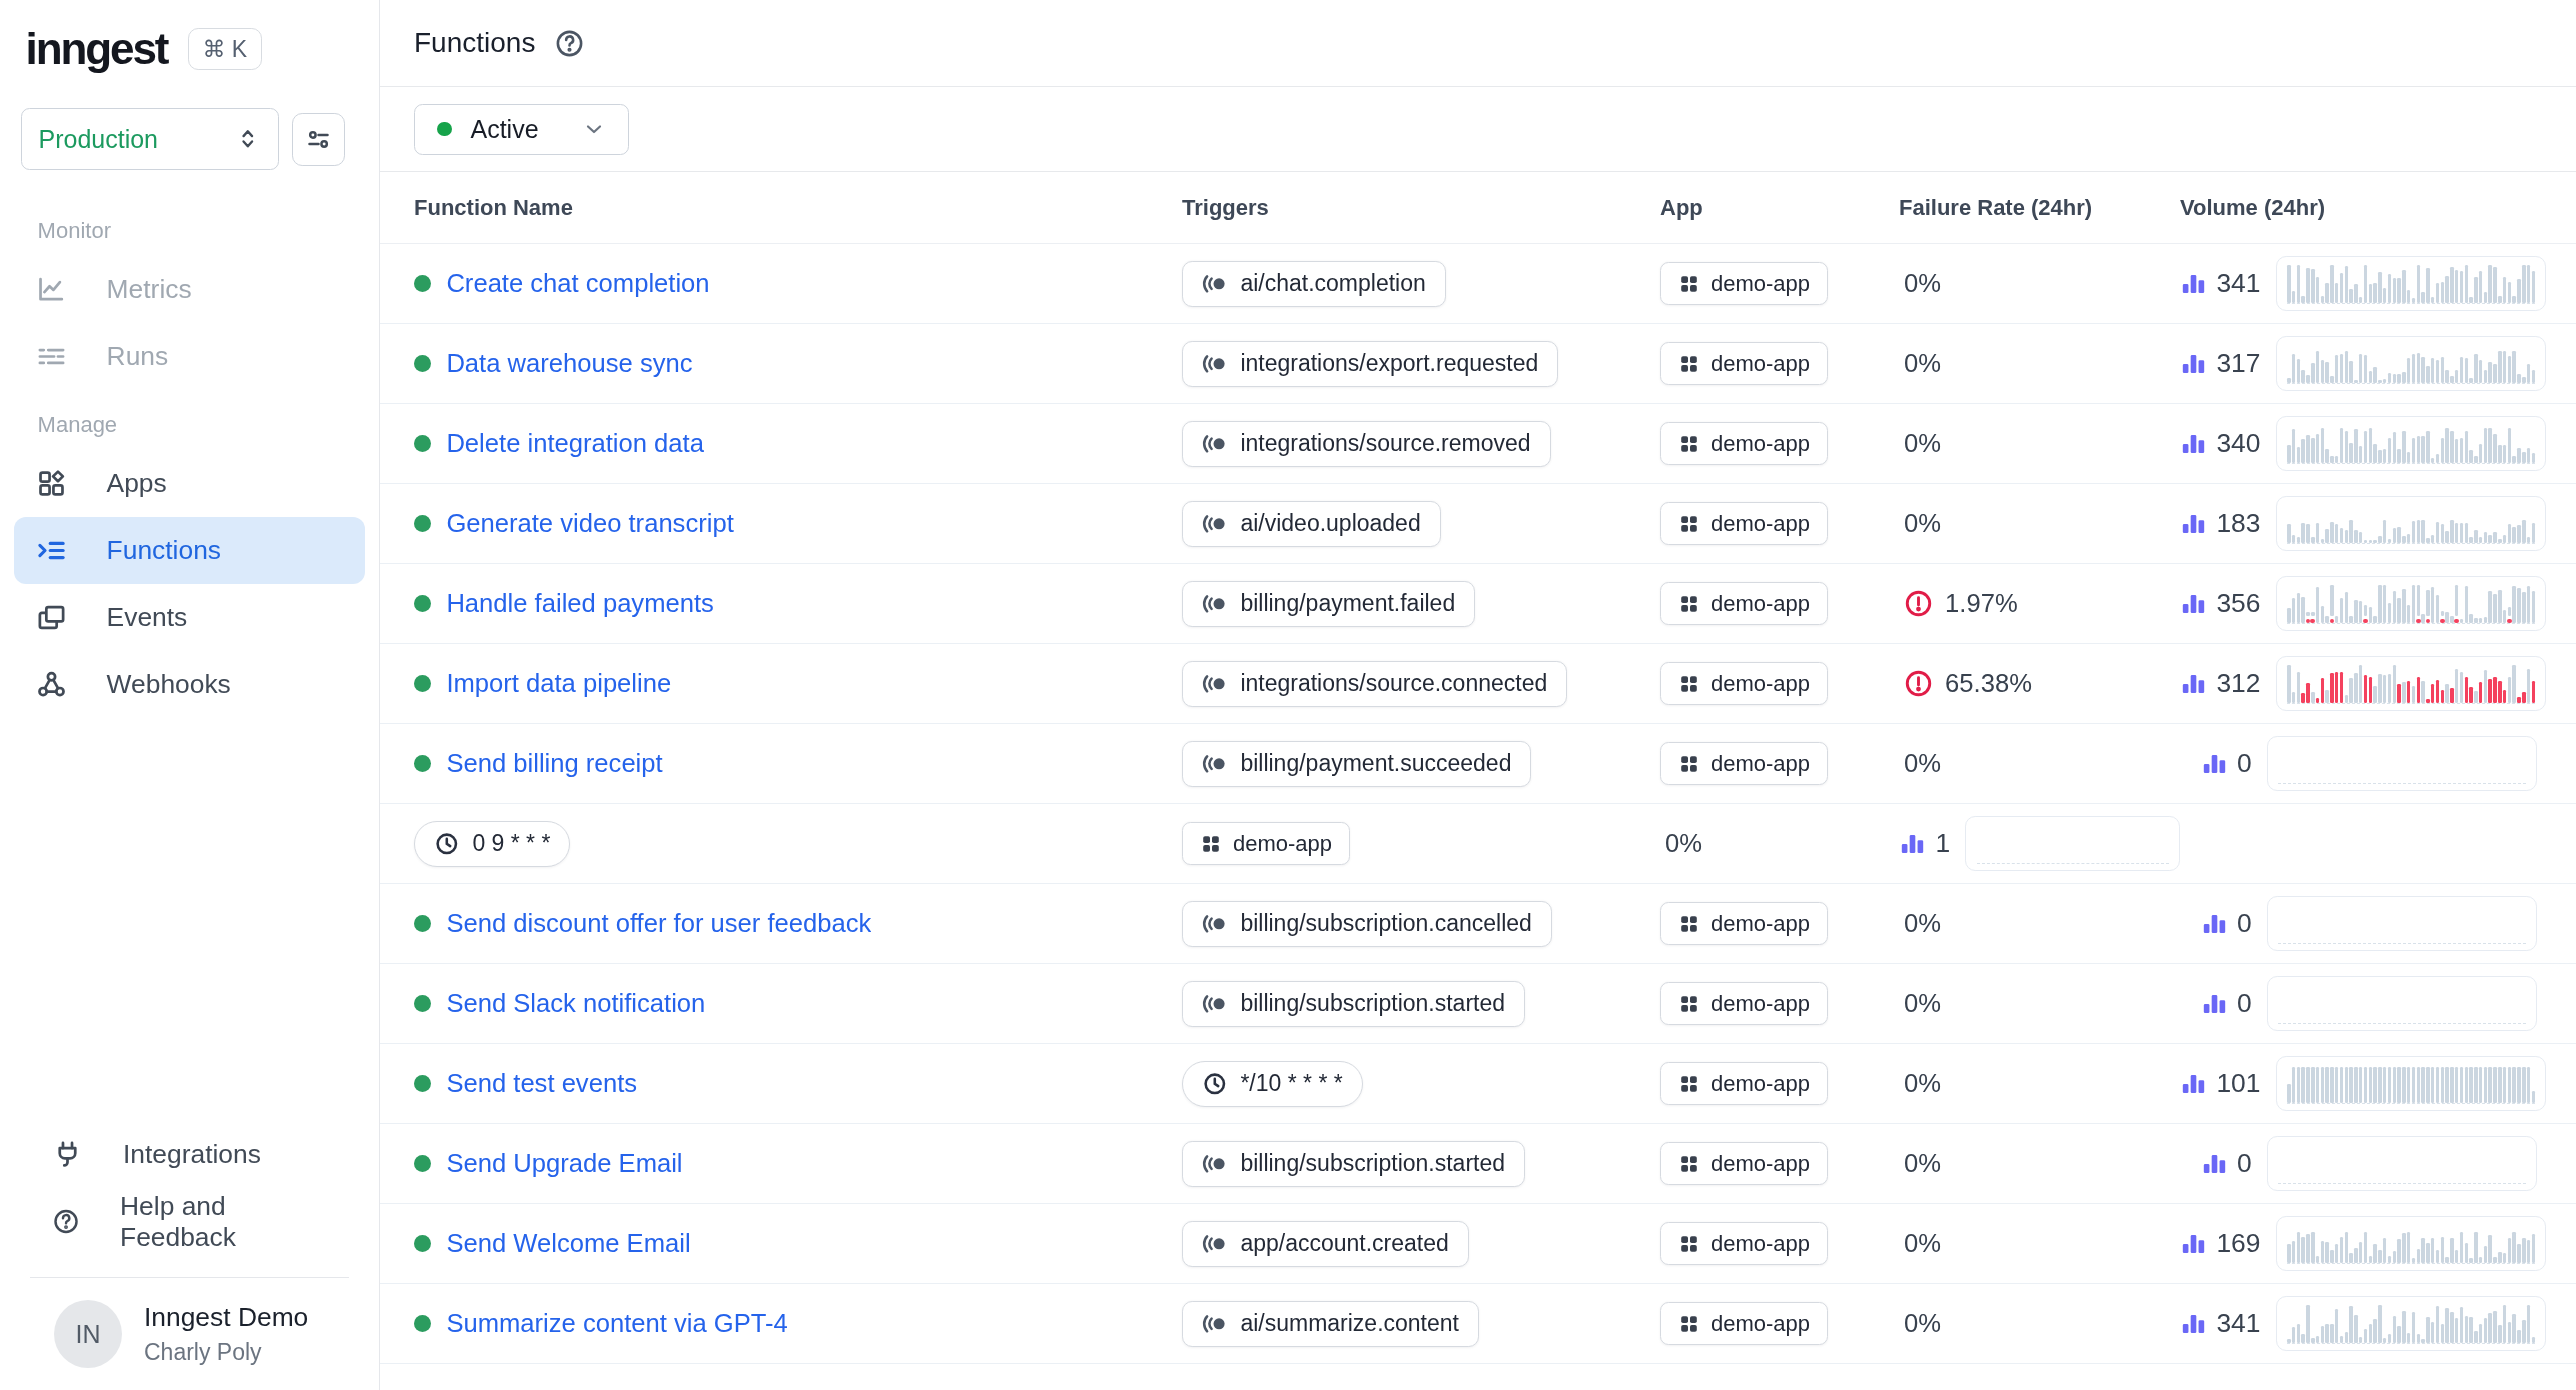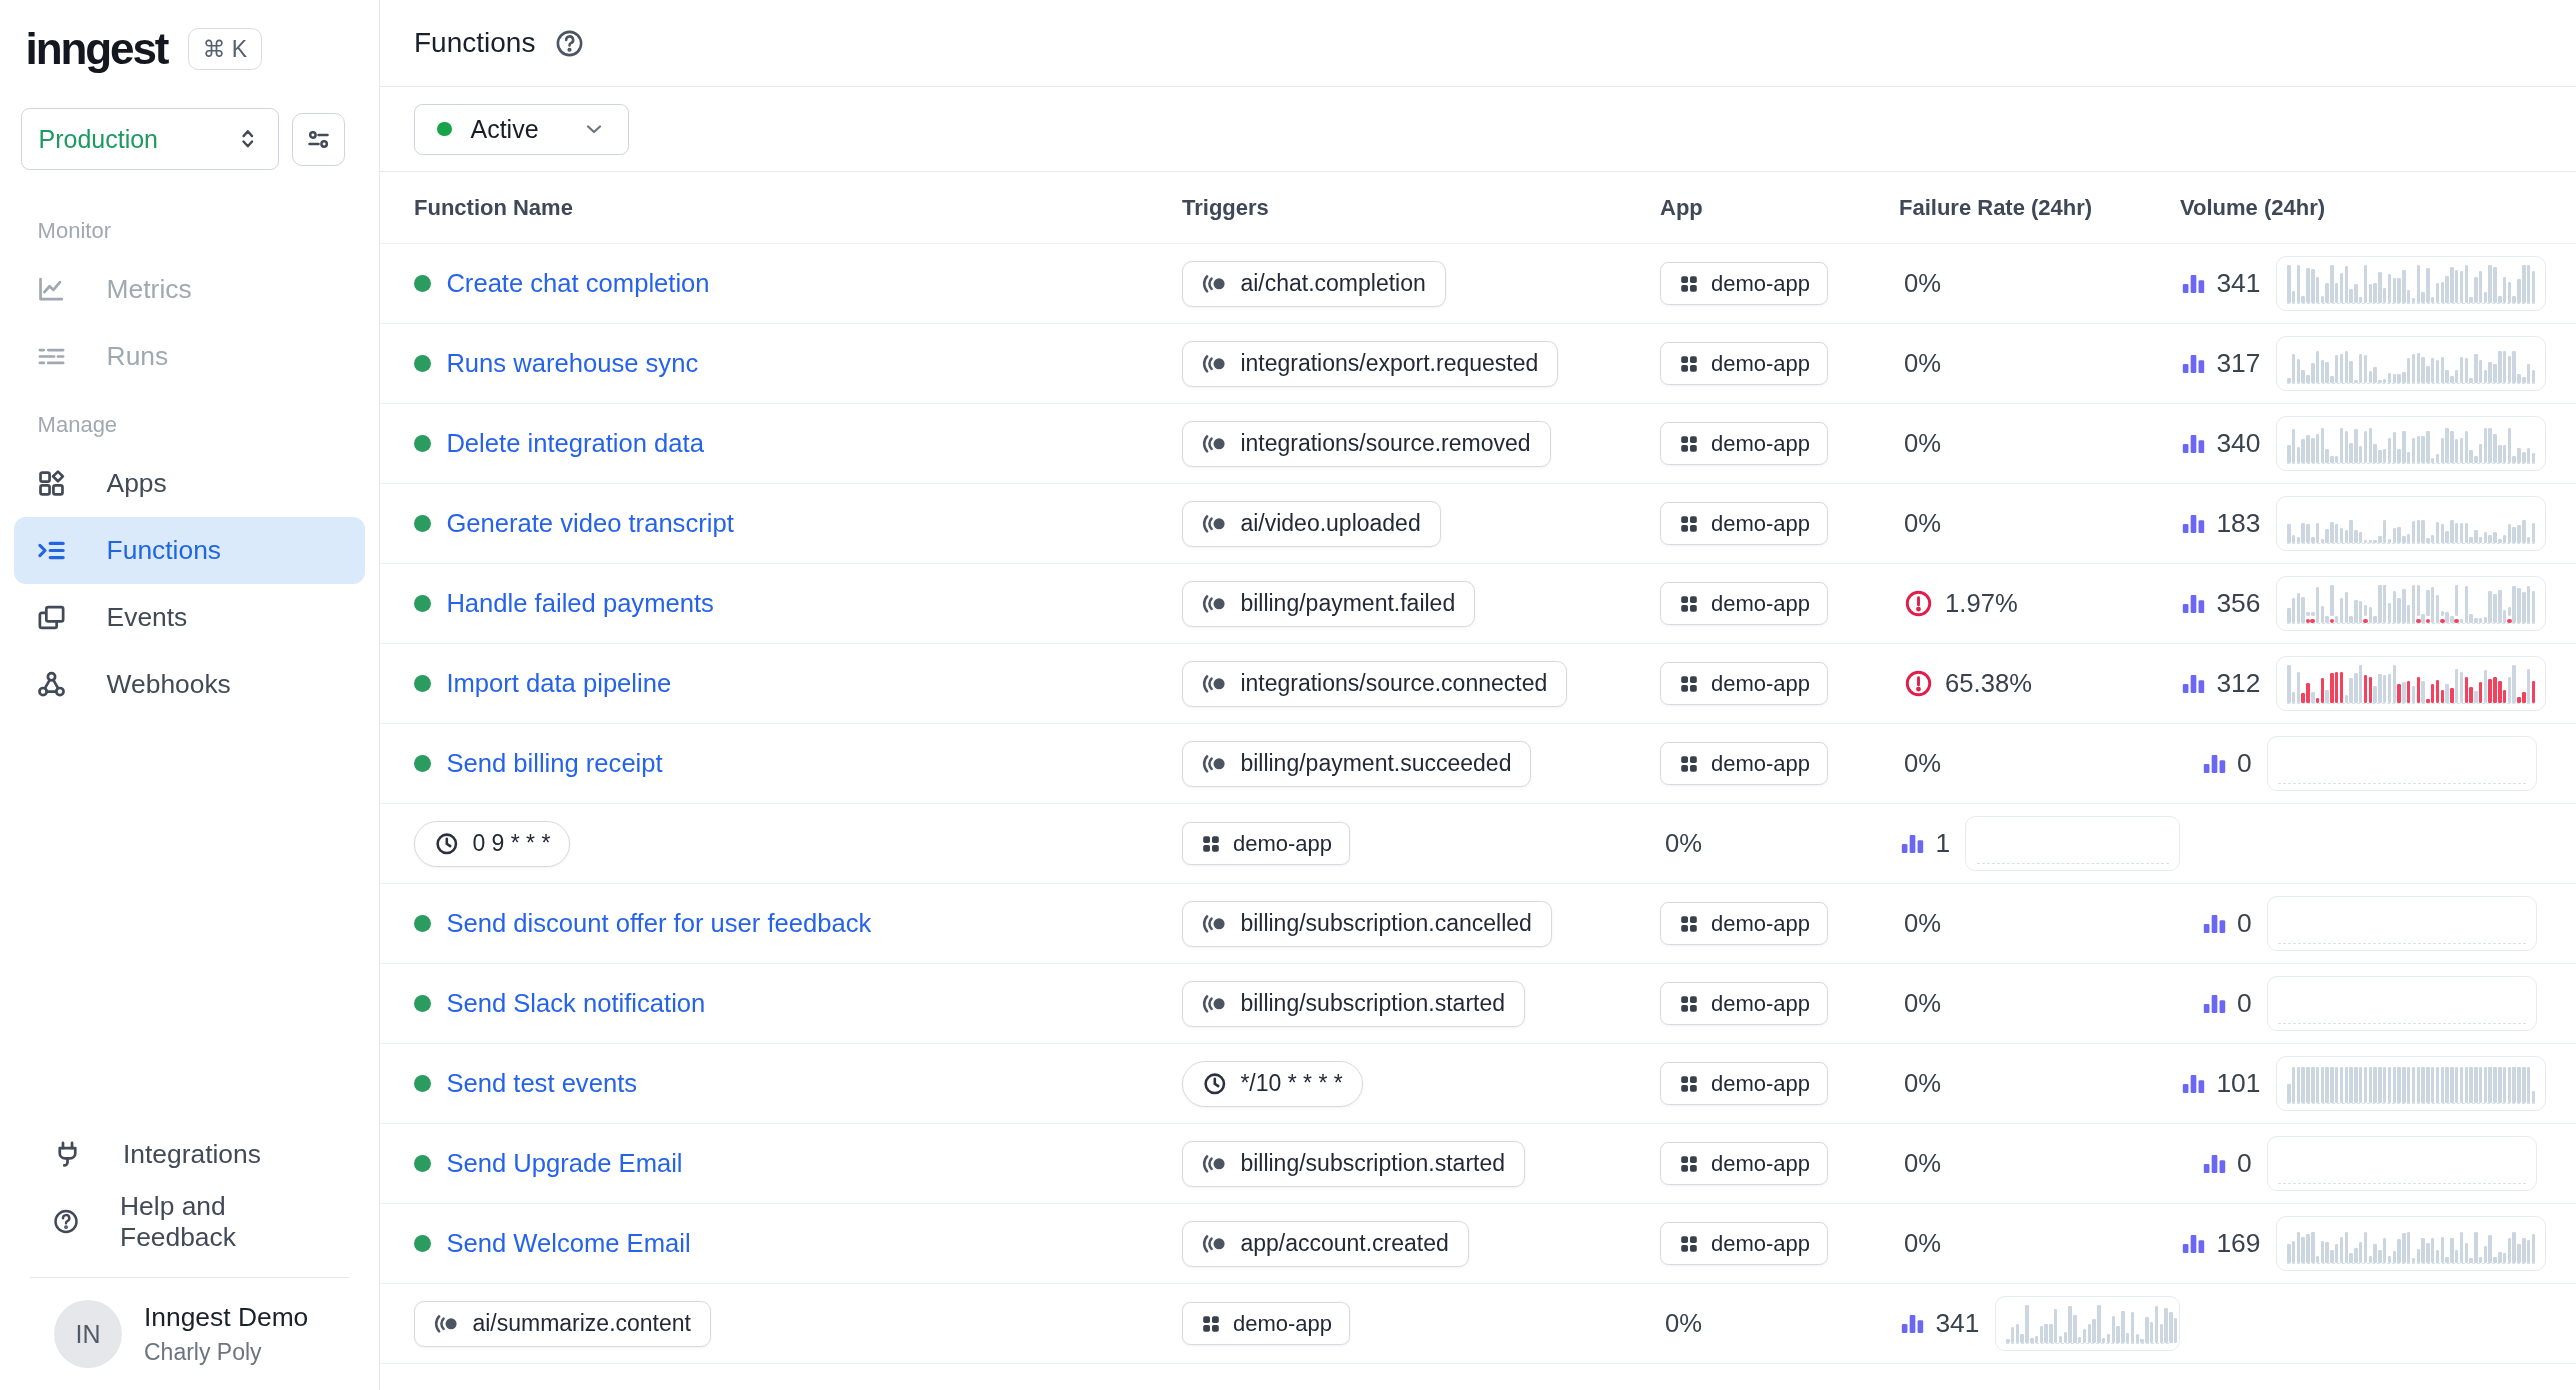--- a/index.html
+++ b/index.html
@@ -392,21 +392,21 @@
               <span class="bcol">
                 <span class="b" style="height:32px"></span>
               </span>
             </div>
           </div>
         </div>
       </div>
       <div class="row grid">
         <div class="fn-cell">
           <span class="fn-dot"></span>
-          <a class="fn-link">Runs warehouse sync</a>
+          <a class="fn-link">Data warehouse sync</a>
         </div>
         <div><span class="badge event">
             <svg width="25.6" height="25.6" viewBox="0 0 24 24">
               <circle cx="16" cy="12" r="5.2" fill="#4B5563"></circle>
               <path d="M9 7.2a6.6 6.6 0 0 0 0 9.6" stroke="#4B5563" stroke-width="2.4" fill="none" stroke-linecap="round"></path>
               <path d="M4.8 5a10.3 10.3 0 0 0 0 14" stroke="#4B5563" stroke-width="2.4" fill="none" stroke-linecap="round"></path>
             </svg>
             <span>integrations/export.requested</span>
           </span></div>
         <div><span class="app-badge">
@@ -2249,20 +2249,24 @@
                 <span class="b" style="height:23px"></span>
               </span>
               <span class="bcol">
                 <span class="b" style="height:29px"></span>
               </span>
             </div>
           </div>
         </div>
       </div>
       <div class="row grid">
+        <div class="fn-cell">
+          <span class="fn-dot"></span>
+          <a class="fn-link">Summarize content via GPT-4</a>
+        </div>
         <div><span class="badge event">
             <svg width="25.6" height="25.6" viewBox="0 0 24 24">
               <circle cx="16" cy="12" r="5.2" fill="#4B5563"></circle>
               <path d="M9 7.2a6.6 6.6 0 0 0 0 9.6" stroke="#4B5563" stroke-width="2.4" fill="none" stroke-linecap="round"></path>
               <path d="M4.8 5a10.3 10.3 0 0 0 0 14" stroke="#4B5563" stroke-width="2.4" fill="none" stroke-linecap="round"></path>
             </svg>
             <span>ai/summarize.content</span>
           </span></div>
         <div><span class="app-badge">
             <svg width="22" height="22" viewBox="0 0 24 24" fill="#39404D">

